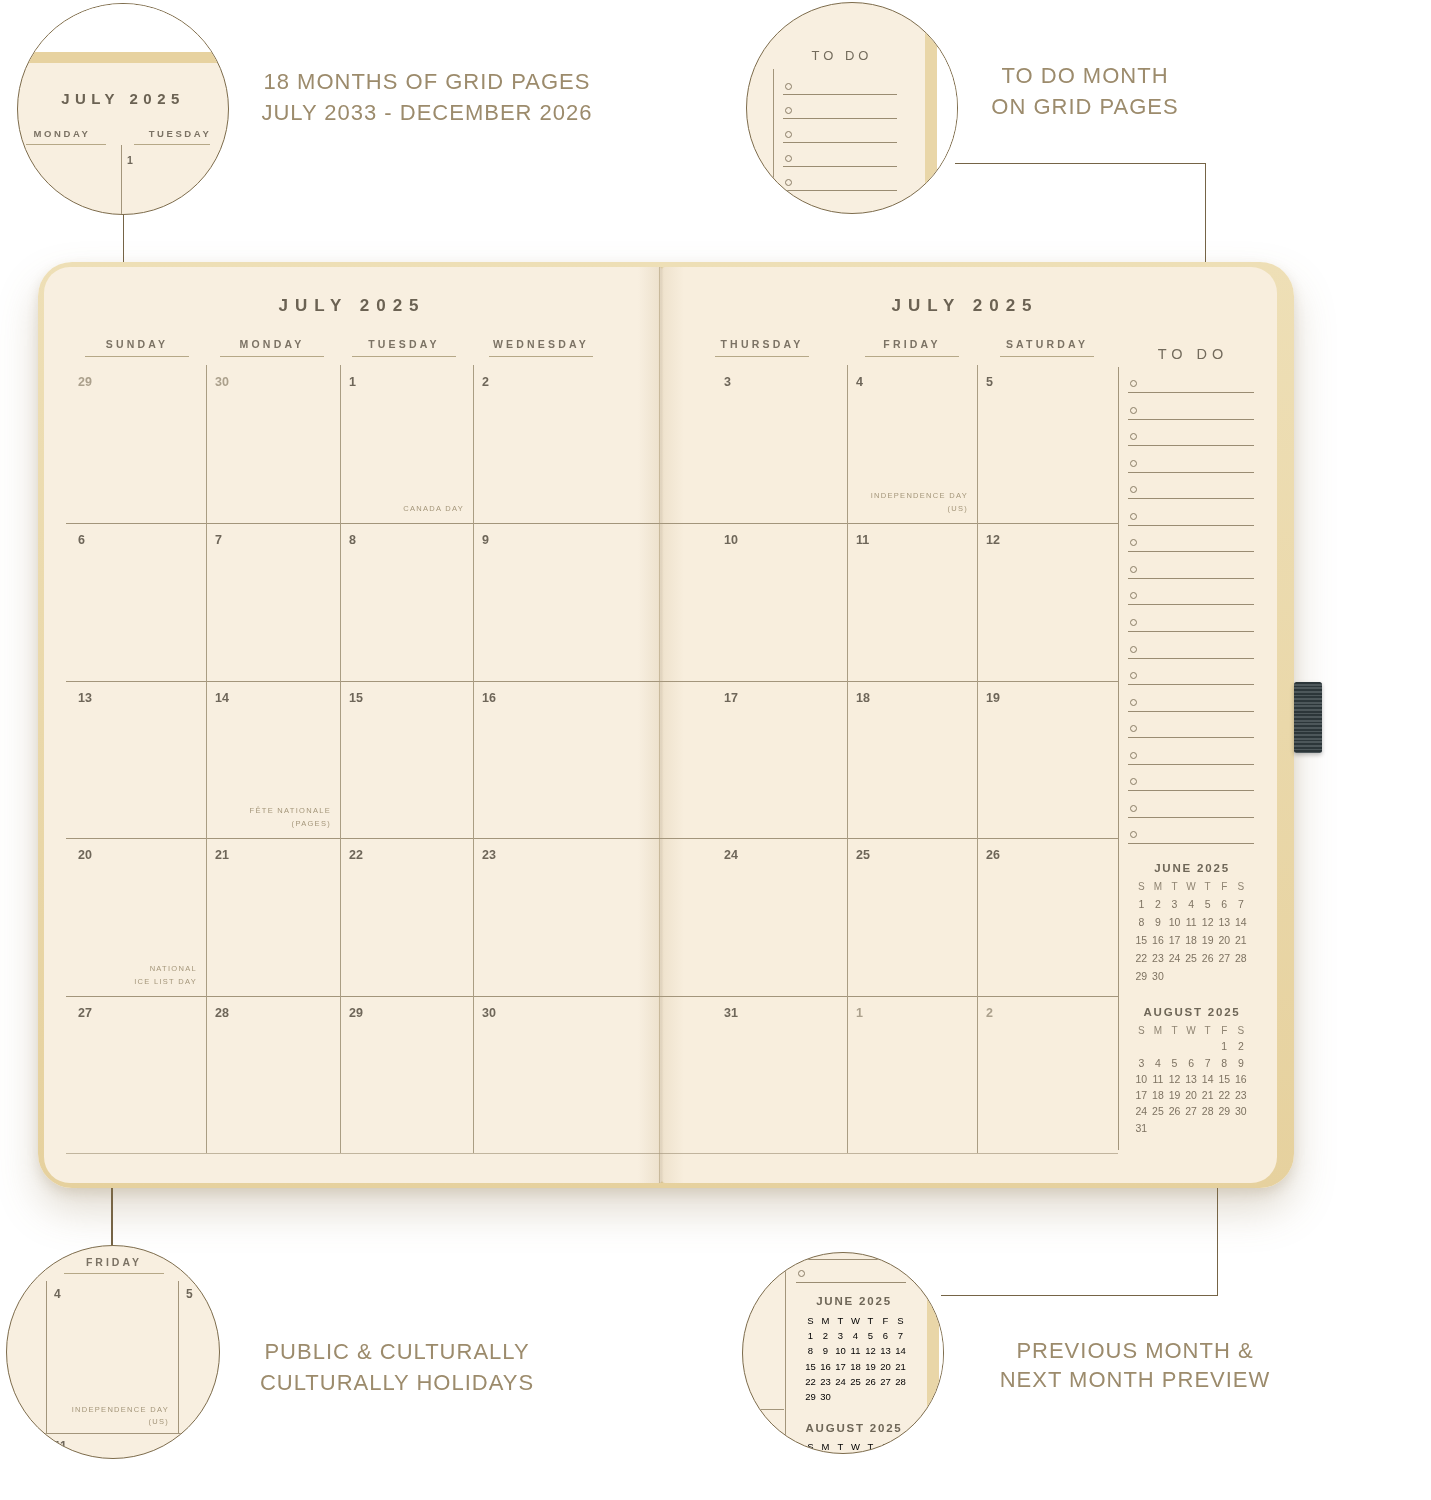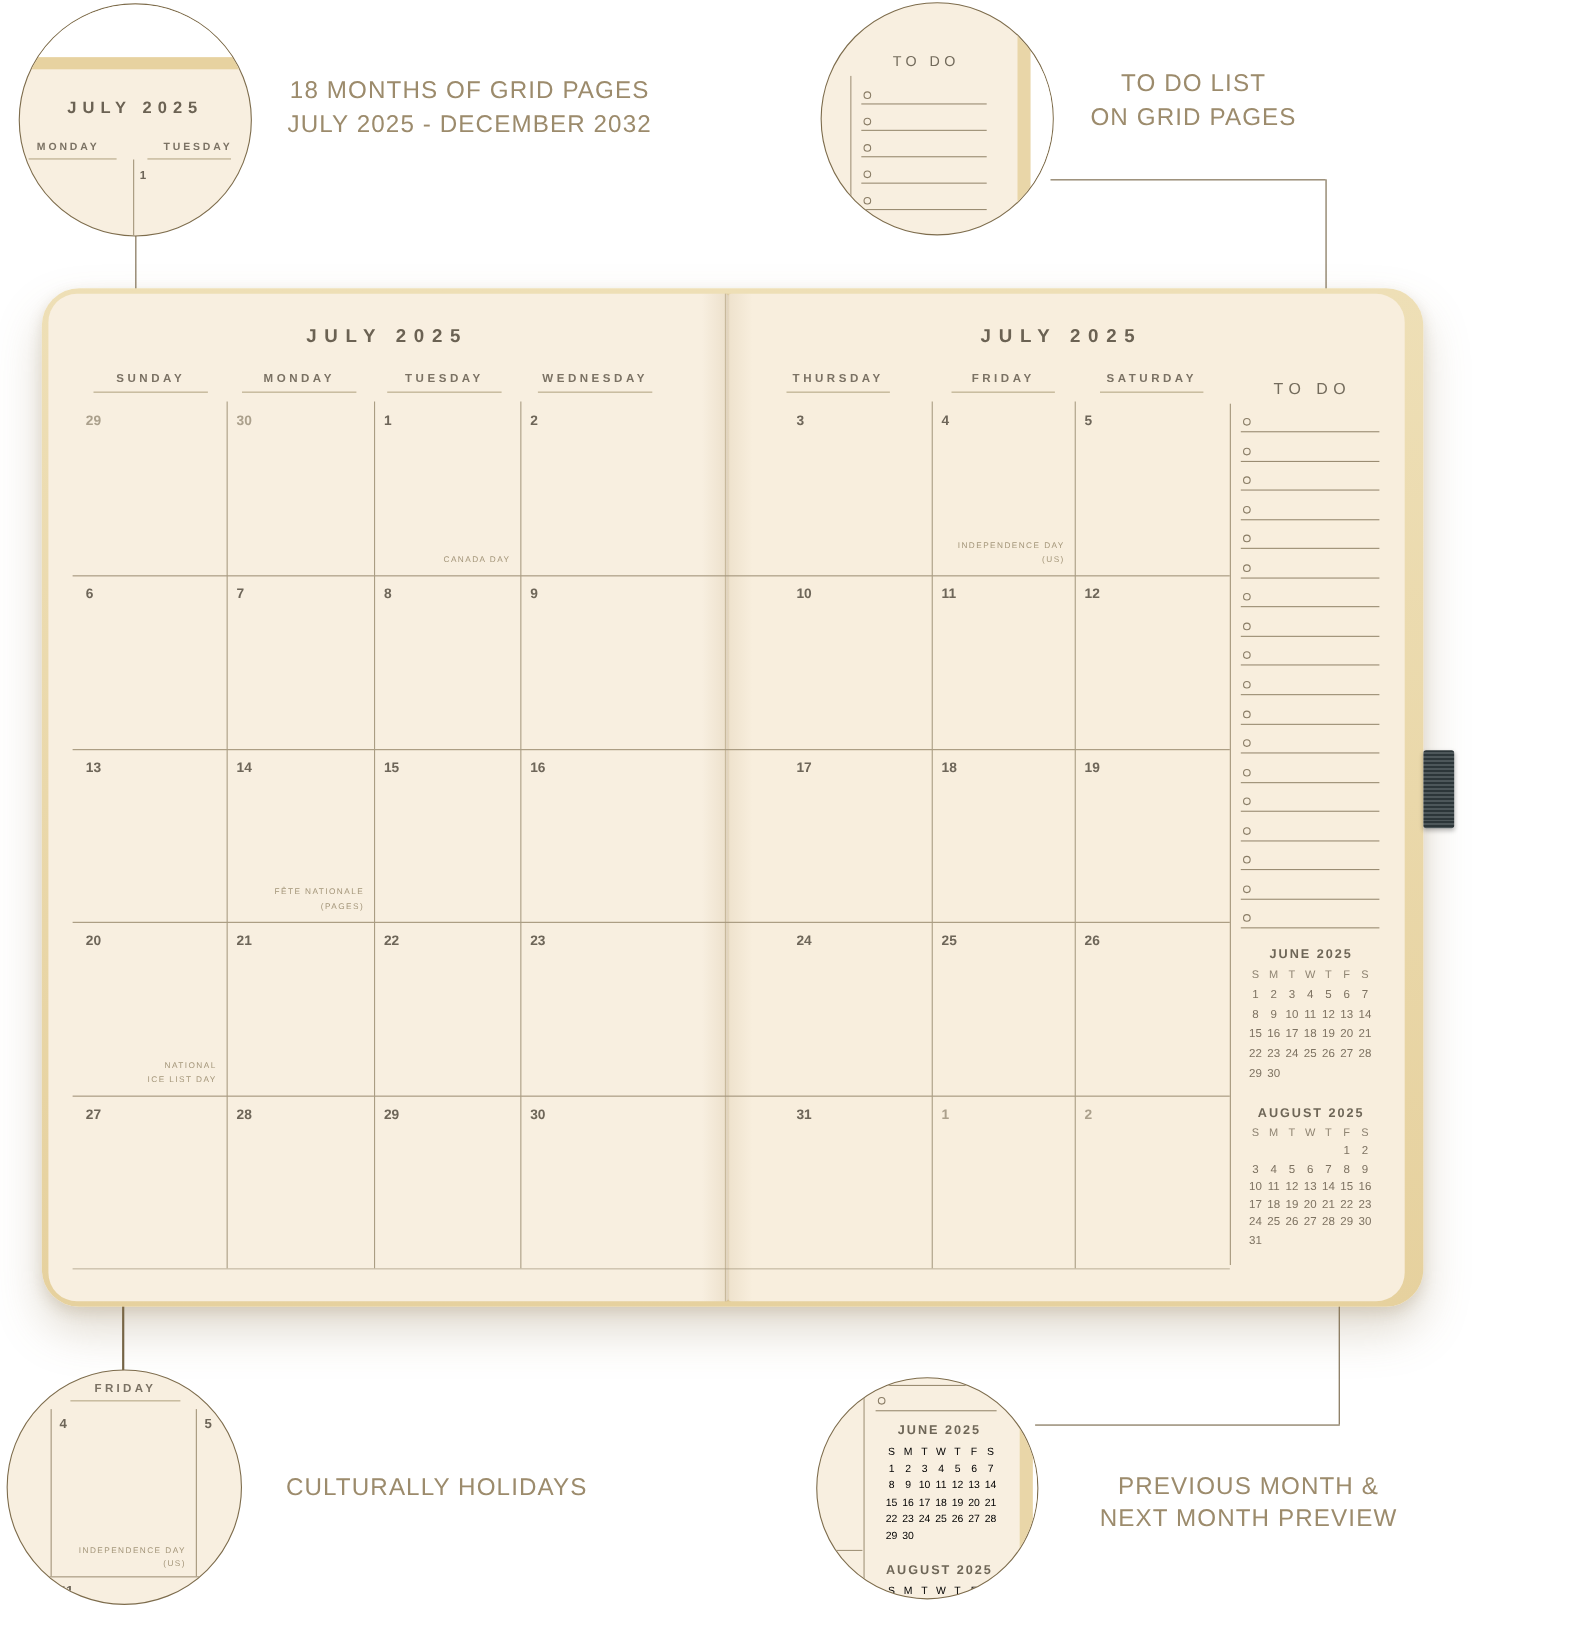--- a/index.html
+++ b/index.html
@@ -99,27 +99,28 @@
   <div class="conn h" style="left:123px; top:290px; width:120px;"></div>
   <div class="conn h" style="left:955px; top:163px; width:250px;"></div>
   <div class="conn v" style="left:1205px; top:163px; height:144px;"></div>
   <div class="conn h" style="left:111px; top:485px; width:757px; height:1.6px;"></div>
   <div class="conn v" style="left:111px; top:485px; height:761px; width:1.6px;"></div>
   <div class="conn v" style="left:1217px; top:1153px; height:142px;"></div>
   <div class="conn h" style="left:941px; top:1295px; width:277px;"></div>
 
   <div class="caption" style="left:177px; top:66px; width:500px;">
     <div>18 MONTHS OF GRID PAGES</div>
-    <div>JULY 2025 - DECEMBER 2032</div>
+    <div>JULY 2033 - DECEMBER 2026</div>
   </div>
   <div class="caption" style="left:885px; top:60px; width:400px;">
-    <div>TO DO LIST</div>
+    <div>TO DO MONTH</div>
     <div>ON GRID PAGES</div>
   </div>
   <div class="caption" style="left:147px; top:1336px; width:500px;">
+    <div>PUBLIC &amp; CULTURALLY</div>
     <div>CULTURALLY HOLIDAYS</div>
   </div>
   <div class="caption" style="left:935px; top:1336px; width:400px; line-height:29px;">
     <div>PREVIOUS MONTH &amp;</div>
     <div>NEXT MONTH PREVIEW</div>
   </div>
 
   <div class="cover"></div>
   <div class="page left"></div>
   <div class="page right"></div>

